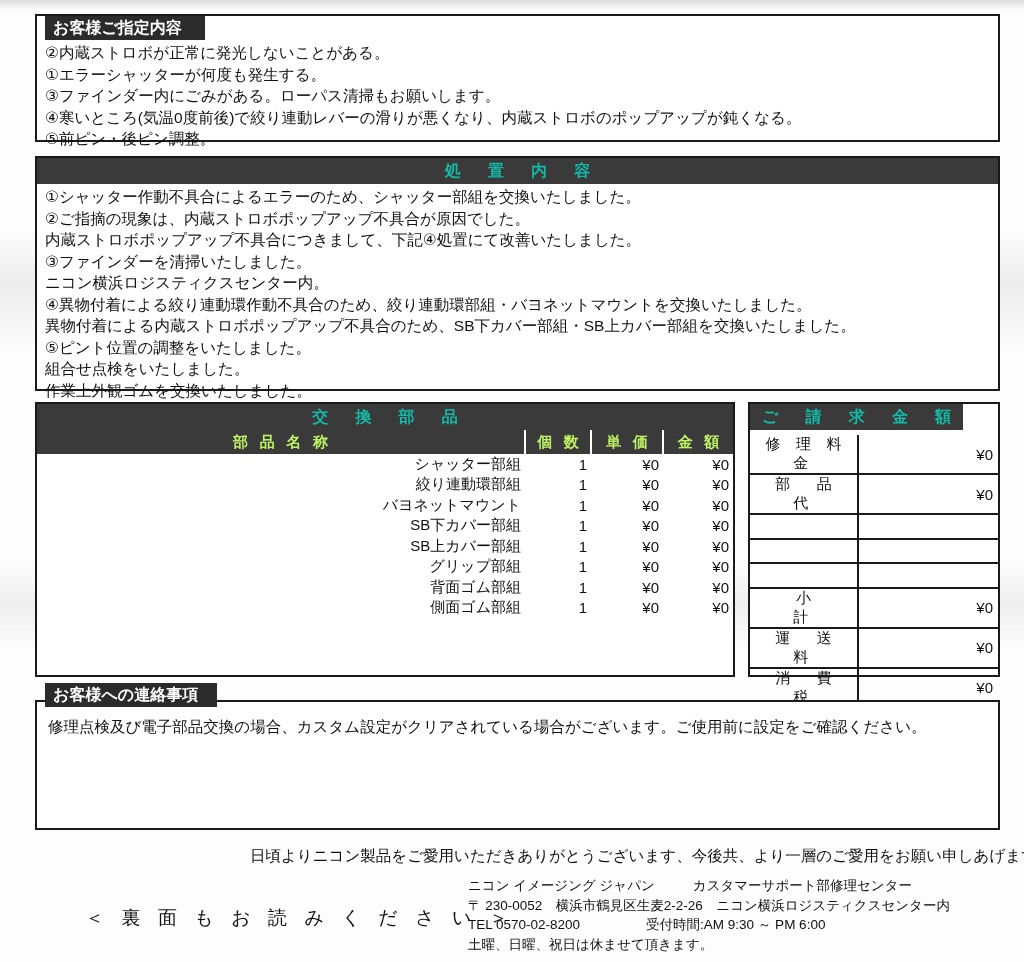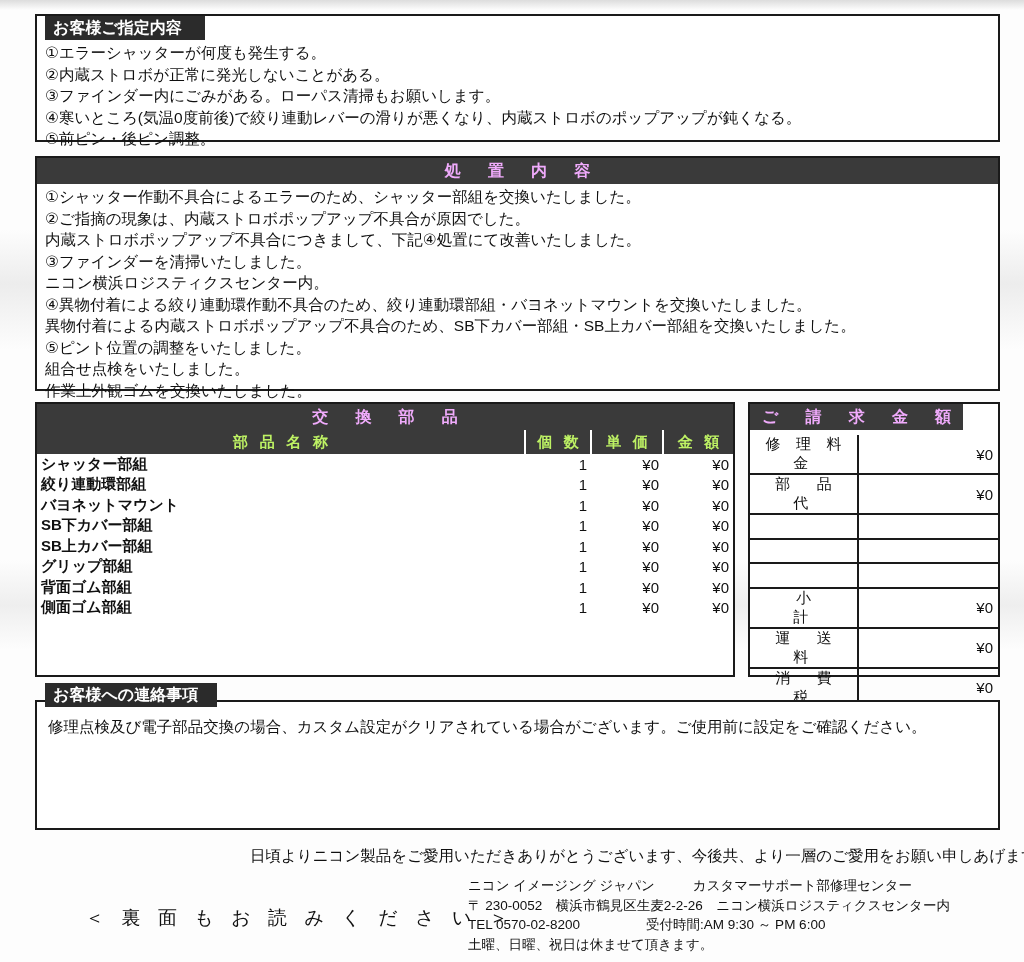--- a/index.html
+++ b/index.html
@@ -58,21 +58,21 @@
     font-weight: bold;
     line-height: 24px;
     padding: 0 8px;
     white-space: nowrap;
     box-sizing: border-box;
     margin-left: 8px;
   }
   .bar-head {
     position: absolute;
     background: #3a3a3a;
-    color: #f0abfc;
+    color: #14b8a6;
     font-size: 16px;
     font-weight: bold;
     text-align: center;
     line-height: 26px;
     box-sizing: border-box;
     letter-spacing: 0.35em;
     text-indent: 0.35em;
   }
   .lines {
     position: absolute;
@@ -113,21 +113,21 @@
     letter-spacing: 0.25em;
     text-indent: 0.25em;
   }
   table.parts th:last-child { border-right: none; }
   table.parts td {
     height: 20.5px;
     padding: 0 4px;
     border: none;
     vertical-align: middle;
   }
-  td.c-name { text-align: left; border-right: 2px solid #1a1a1a; font-weight: bold; }
+  td.c-name { text-align: right; border-right: 2px solid #1a1a1a; }
   td.c-qty  { text-align: right; border-right: 2px solid #1a1a1a; }
   td.c-unit { text-align: right; border-right: 2px solid #1a1a1a; }
   td.c-amt  { text-align: right; }
   .totalrow td {
     background: #3a3a3a;
     color: #fff;
     font-weight: bold;
     text-align: center;
     letter-spacing: 0.25em;
     text-indent: 0.25em;
@@ -217,22 +217,22 @@
 
 <div class="page">
 
   <div class="scan-shade-c"></div>
   <div class="scan-shade-a"></div>
   <div class="scan-shade-b"></div>
 
   <div class="box" id="customer-box"></div>
   <div class="tab-head" id="customer-head">お客様ご指定内容</div>
   <div class="lines" id="customer-lines">
+    <div>②内蔵ストロボが正常に発光しないことがある。</div>
     <div>①エラーシャッターが何度も発生する。</div>
-    <div>②内蔵ストロボが正常に発光しないことがある。</div>
     <div>③ファインダー内にごみがある。ローパス清掃もお願いします。</div>
     <div>④寒いところ(気温0度前後)で絞り連動レバーの滑りが悪くなり、内蔵ストロボのポップアップが鈍くなる。</div>
     <div>⑤前ピン・後ピン調整。</div>
   </div>
 
   <div class="box" id="treatment-box"></div>
   <div class="bar-head" id="treatment-head">処　置　内　容</div>
   <div class="lines" id="treatment-lines">
     <div>①シャッター作動不具合によるエラーのため、シャッター部組を交換いたしました。</div>
     <div>②ご指摘の現象は、内蔵ストロボポップアップ不具合が原因でした。</div>

